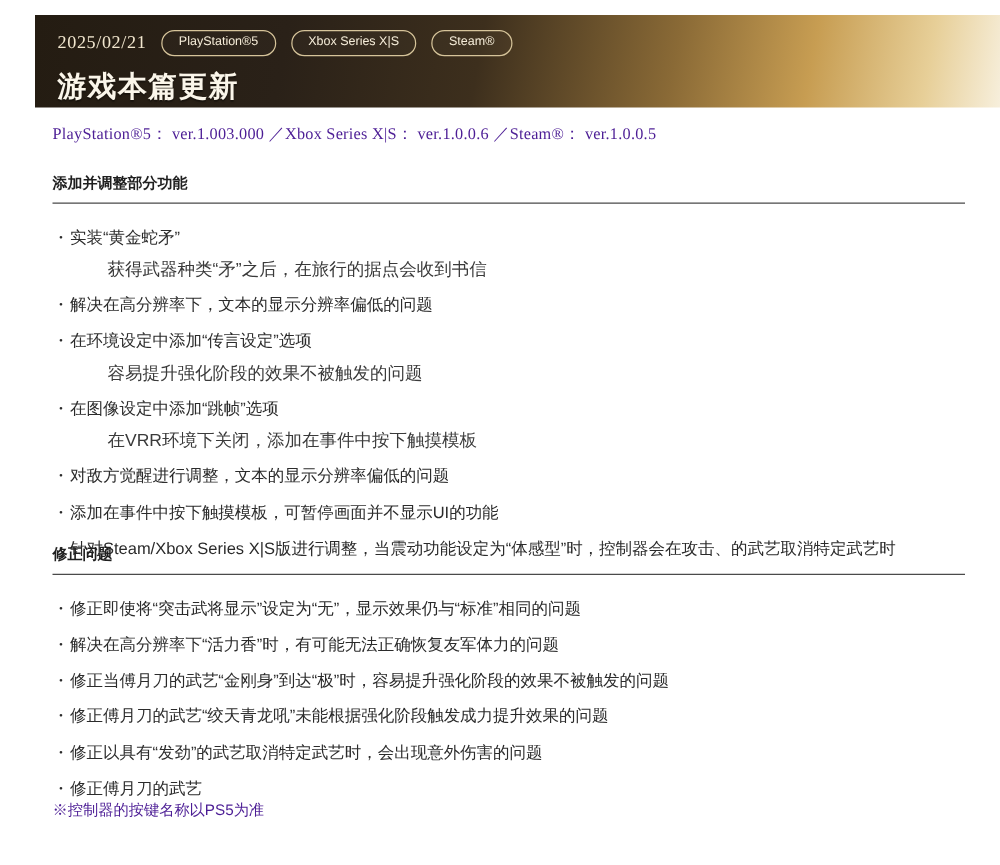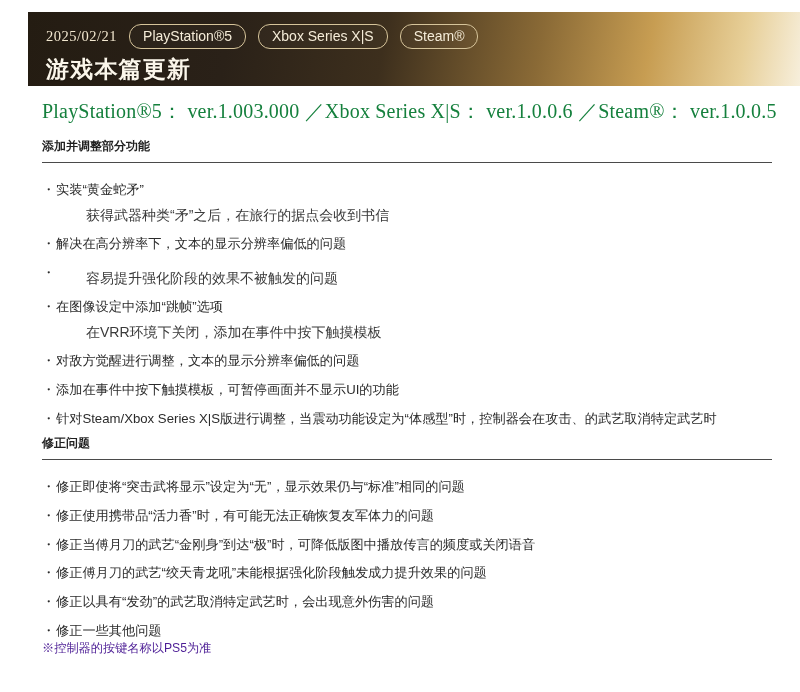--- a/index.html
+++ b/index.html
@@ -51,21 +51,21 @@
   .banner-date {
     color: #f2e7cf;
     font-size: 14.5px;
     letter-spacing: 0.5px;
     font-family: "Liberation Serif", serif;
   }
   .platform-pill {
     border: 1px solid #d6c49a;
     border-radius: 12px;
     color: #f5ecd8;
-    font-size: 14px;
+    font-size: 10px;
     padding: 3px 13px 4px 13px;
     white-space: nowrap;
     background: rgba(255,255,255,0.02);
     line-height: 1.15;
   }
   .banner-title {
     position: absolute;
     left: 18px;
     top: 42px;
     color: #fbf6ea;
@@ -73,22 +73,22 @@
     font-weight: bold;
     letter-spacing: 1.2px;
     font-family: "Liberation Serif", serif;
     text-shadow: 0 1px 1px rgba(0,0,0,0.35);
   }
   
   .version-line {
     position: absolute;
     left: 42px;
     top: 98px;
-    font-size: 20px;
-    color: #15803d;
+    font-size: 13px;
+    color: #4c1d95;
     letter-spacing: 0.2px;
     font-family: "Liberation Serif", serif;
   }
   
   .section {
     position: absolute;
     left: 42px;
     width: 730px;
   }
   .section-1 { top: 138px; }
@@ -175,21 +175,21 @@
     <div class="section-rule"></div>
     <ul class="items">
       <li>
         <div class="item-main"><span class="dot">・</span><span>实装“黄金蛇矛”</span></div>
         <div class="item-sub">获得武器种类“矛”之后，在旅行的据点会收到书信</div>
       </li>
       <li>
         <div class="item-main"><span class="dot">・</span><span>解决在高分辨率下，文本的显示分辨率偏低的问题</span></div>
       </li>
       <li>
-        <div class="item-main"><span class="dot">・</span></div>
+        <div class="item-main"><span class="dot">・</span><span>在环境设定中添加“传言设定”选项</span></div>
         <div class="item-sub">容易提升强化阶段的效果不被触发的问题</div>
       </li>
       <li>
         <div class="item-main"><span class="dot">・</span><span>在图像设定中添加“跳帧”选项</span></div>
         <div class="item-sub">在VRR环境下关闭，添加在事件中按下触摸模板</div>
       </li>
       <li>
         <div class="item-main"><span class="dot">・</span><span>对敌方觉醒进行调整，文本的显示分辨率偏低的问题</span></div>
       </li>
       <li>
@@ -202,33 +202,33 @@
   </div>
 
   <div class="section section-2">
     <div class="section-title">修正问题</div>
     <div class="section-rule"></div>
     <ul class="items">
       <li>
         <div class="item-main"><span class="dot">・</span><span>修正即使将“突击武将显示”设定为“无”，显示效果仍与“标准”相同的问题</span></div>
       </li>
       <li>
-        <div class="item-main"><span class="dot">・</span><span>修正使用携带品“活力香”时，有可能无法正确恢复友军体力的问题</span></div>
-      </li>
-      <li>
-        <div class="item-main"><span class="dot">・</span><span>修正当傅月刀的武艺“金刚身”到达“极”时，可降低版图中播放传言的频度或关闭语音</span></div>
+        <div class="item-main"><span class="dot">・</span><span>解决在高分辨率下“活力香”时，有可能无法正确恢复友军体力的问题</span></div>
+      </li>
+      <li>
+        <div class="item-main"><span class="dot">・</span><span>修正当傅月刀的武艺“金刚身”到达“极”时，容易提升强化阶段的效果不被触发的问题</span></div>
       </li>
       <li>
         <div class="item-main"><span class="dot">・</span><span>修正傅月刀的武艺“绞天青龙吼”未能根据强化阶段触发成力提升效果的问题</span></div>
       </li>
       <li>
         <div class="item-main"><span class="dot">・</span><span>修正以具有“发劲”的武艺取消特定武艺时，会出现意外伤害的问题</span></div>
       </li>
       <li>
-        <div class="item-main"><span class="dot">・</span><span>修正一些其他问题</span></div>
+        <div class="item-main"><span class="dot">・</span><span>修正傅月刀的武艺</span></div>
       </li>
     </ul>
   </div>
 
   <div class="note">※控制器的按键名称以PS5为准</div>
 
   <div class="page-edge"></div>
 </div>
 
 </body></html>

